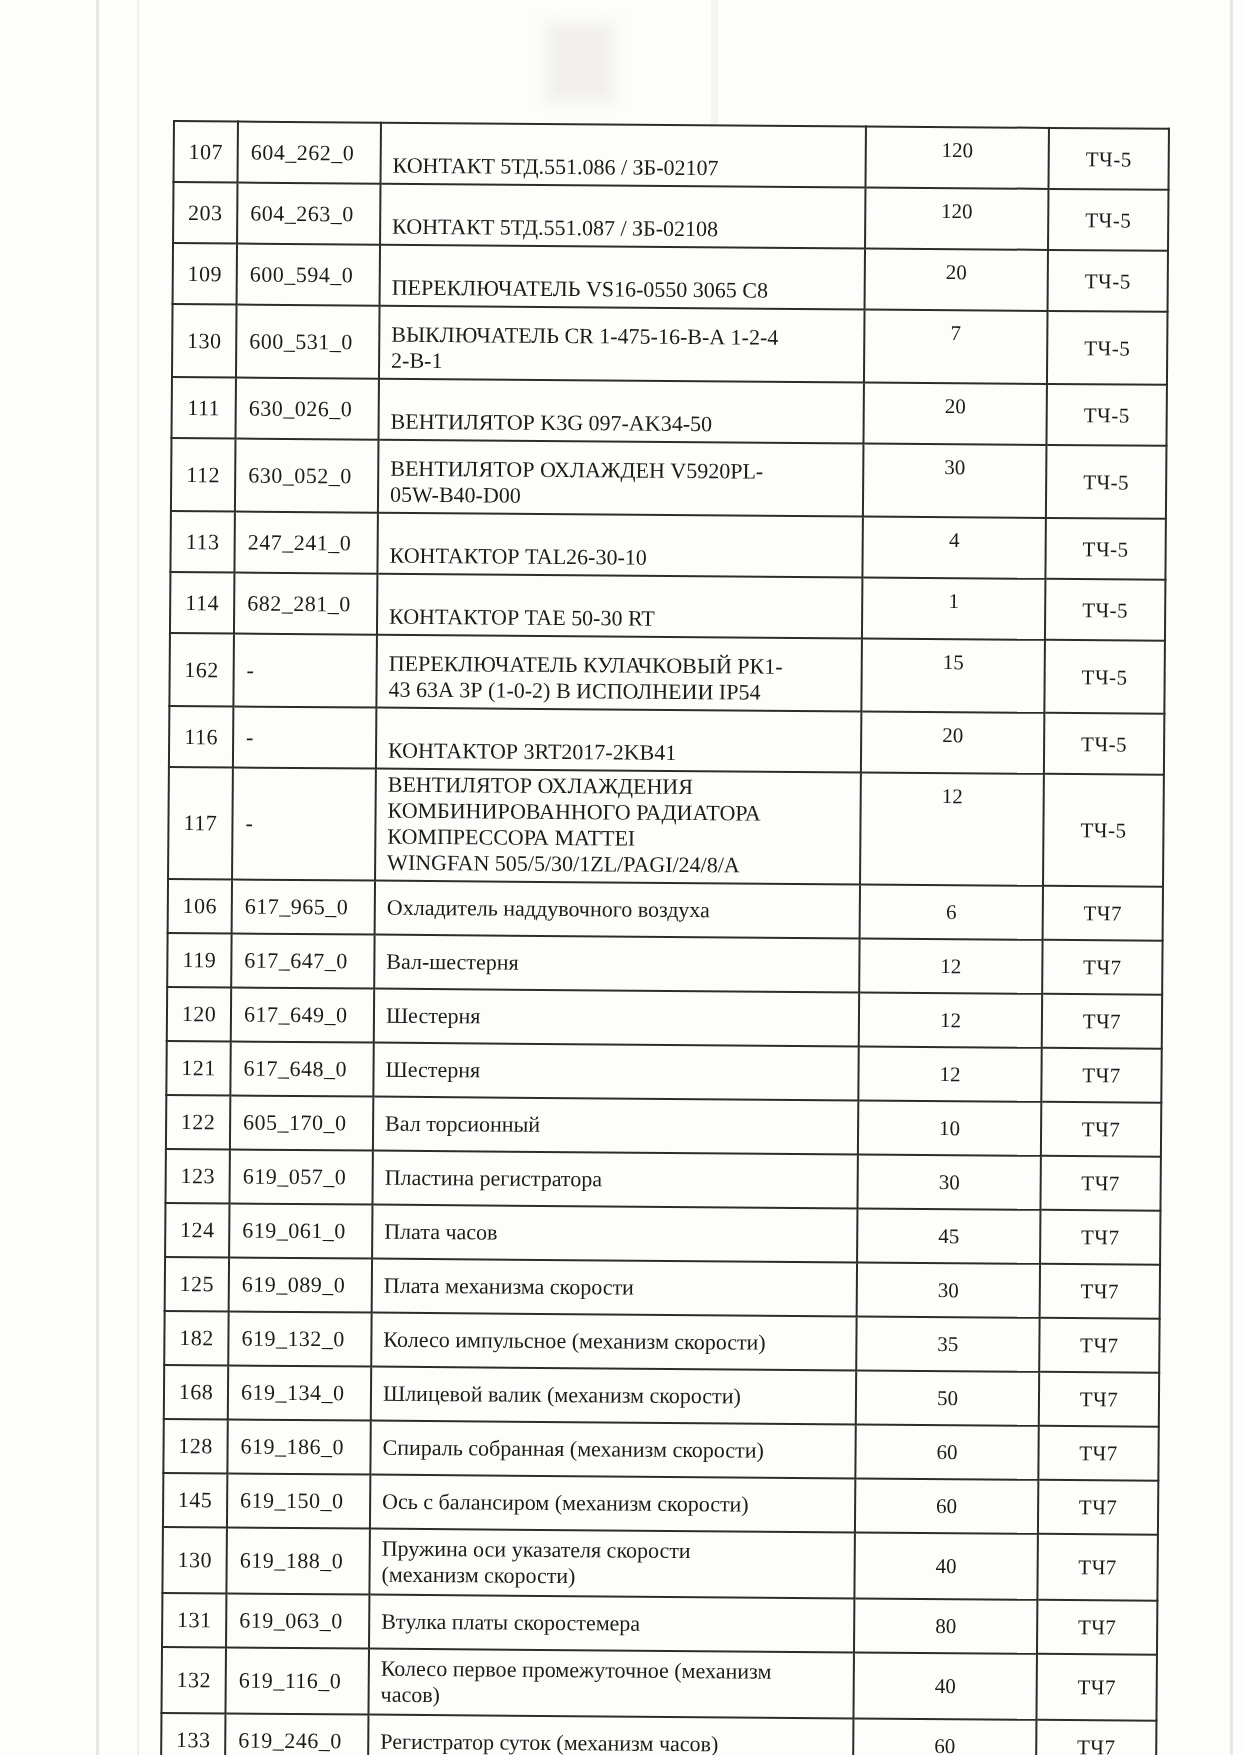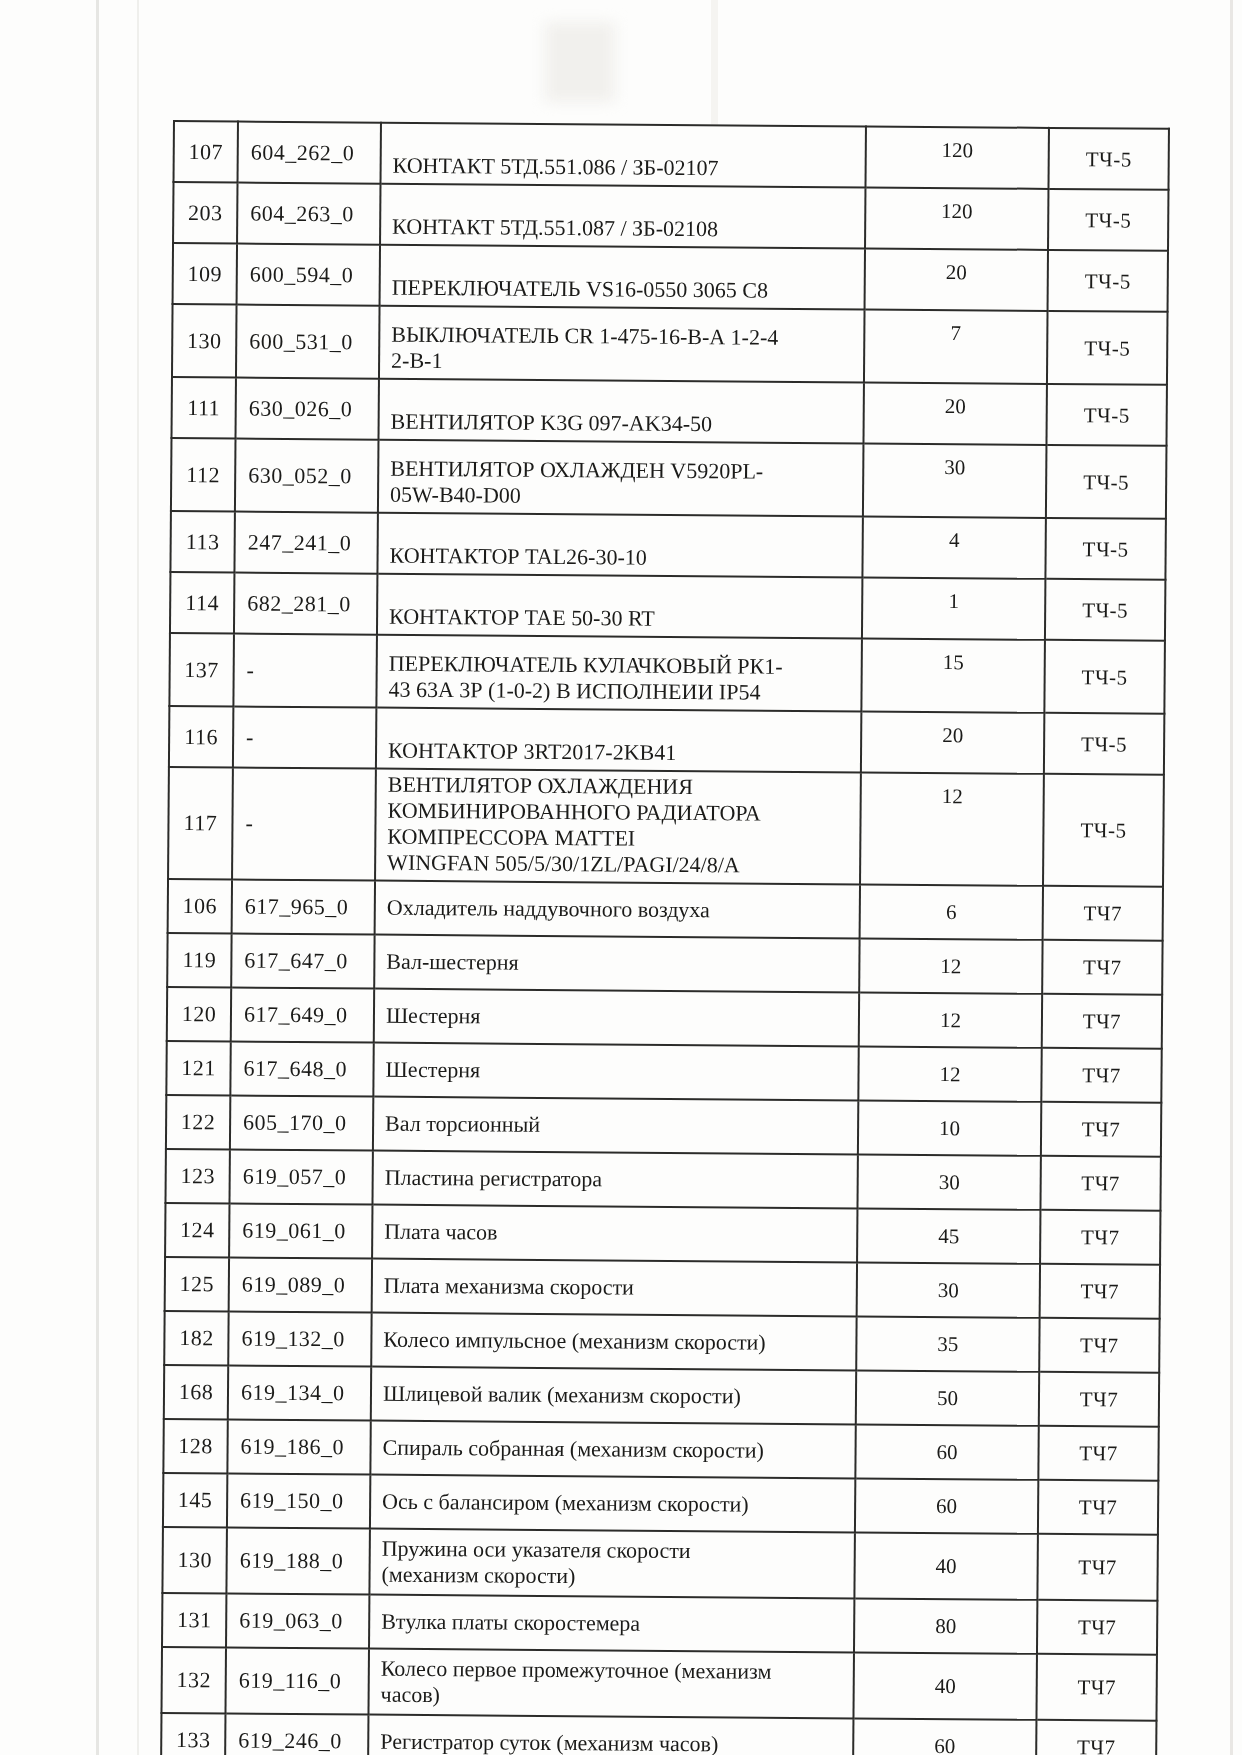--- a/index.html
+++ b/index.html
@@ -123,21 +123,21 @@
           <td class="cell cell-depot">ТЧ-5</td>
         </tr>
         <tr class="row upper">
           <td class="cell cell-num">114</td>
           <td class="cell cell-code">682_281_0</td>
           <td class="cell cell-desc">КОНТАКТОР TAE 50-30 RT</td>
           <td class="cell cell-qty">1</td>
           <td class="cell cell-depot">ТЧ-5</td>
         </tr>
         <tr class="row upper tall">
-          <td class="cell cell-num">137</td>
+          <td class="cell cell-num">162</td>
           <td class="cell cell-code">-</td>
           <td class="cell cell-desc">ПЕРЕКЛЮЧАТЕЛЬ КУЛАЧКОВЫЙ РК1-
 43 63А 3Р (1-0-2) В ИСПОЛНЕИИ IP54</td>
           <td class="cell cell-qty">15</td>
           <td class="cell cell-depot">ТЧ-5</td>
         </tr>
         <tr class="row upper">
           <td class="cell cell-num">116</td>
           <td class="cell cell-code">-</td>
           <td class="cell cell-desc">КОНТАКТОР 3RT2017-2KB41</td>

